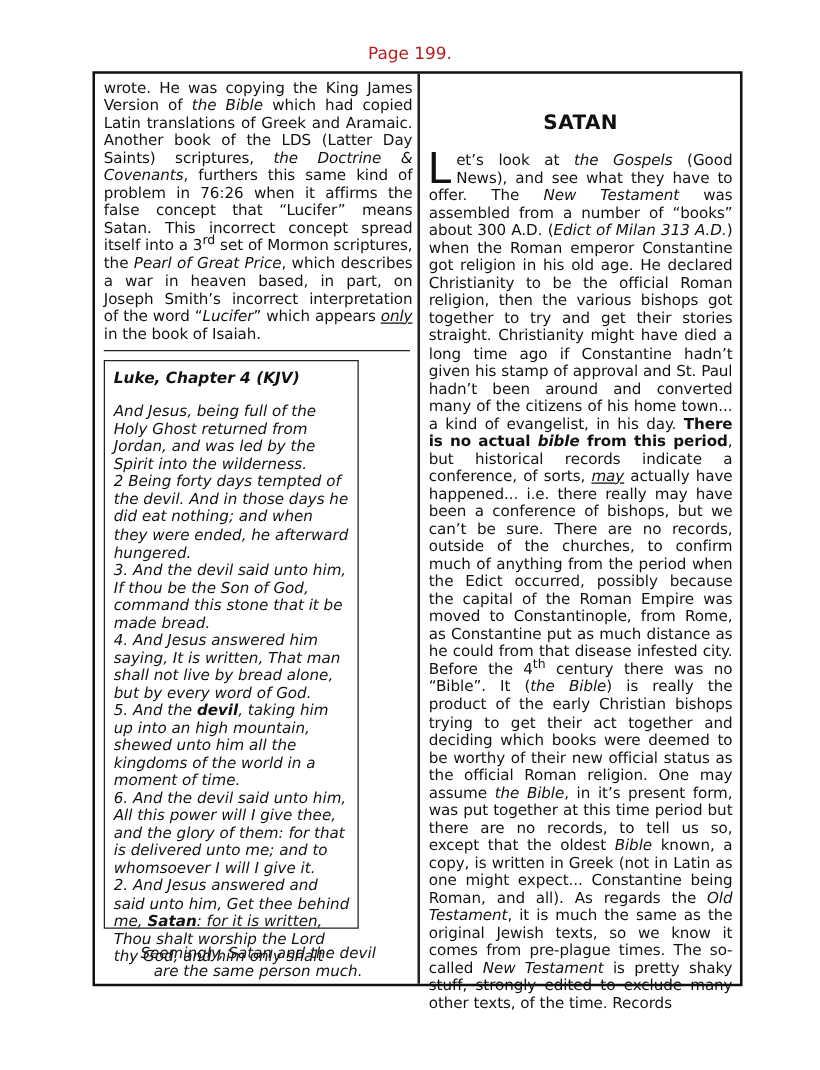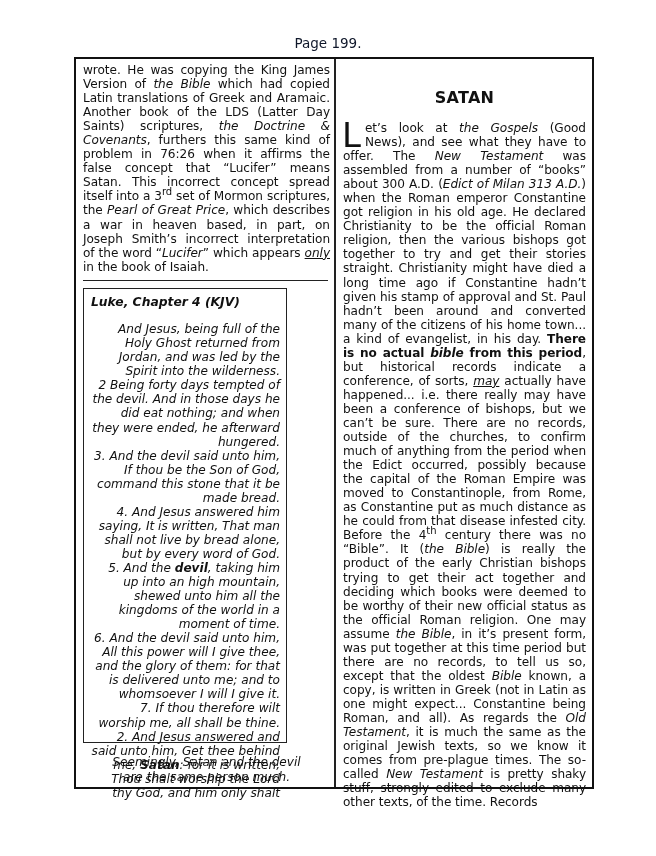--- a/index.html
+++ b/index.html
@@ -2,21 +2,21 @@
 <html><head>
 <meta charset="utf-8">
 <style>
   html, body { margin: 0; padding: 0; background: #ffffff; }
   body {
     width: 656px; height: 856px; position: relative; overflow: hidden;
     font-family: "DejaVu Sans", sans-serif; color: #111;
   }
   .page-title {
     position: absolute; top: 35px; left: 0; width: 656px;
-    text-align: center; font-size: 13.5px; color: #0f172a;
+    text-align: center; font-size: 13.5px; color: #b91c1c;
   }
   .frame {
     position: absolute; left: 74px; top: 57px; width: 516px; height: 728px;
     border: 2px solid #111; box-sizing: content-box;
   }
   .divider {
     position: absolute; left: 258px; top: 0; width: 1.5px; height: 100%; background: #222;
   }
   .col-left {
     position: absolute; left: 7px; top: 4px; width: 247px;
@@ -39,21 +39,21 @@
     margin-top: 7px; border: 1.5px solid #222; width: 204px; height: 455px;
     box-sizing: border-box; padding: 6px 6px 6px 7px;
   }
   .scripture-title {
     font-weight: bold; font-style: italic; font-size: 12.3px; margin: 0 0 13px 0;
   }
   .scripture-text {
     font-style: italic; font-size: 12.1px; line-height: 14.05px; margin: 0;
   }
   .scripture-text b { font-weight: bold; font-style: italic; }
-  .verse { display: block; text-align: right; }
+  .verse { display: block; }
   .caption {
     margin-top: 12px; text-align: center; font-style: italic; font-size: 12.1px; line-height: 14.5px;
   }
   .heading {
     text-align: center; font-weight: bold; font-size: 16px; margin: 25px 0 14px 0; letter-spacing: 0.3px;
   }
   .dropcap {
     float: left; font-size: 34px; line-height: 27px; margin: 1px 4px 0 -1px; font-weight: normal;
   }
 </style>
@@ -70,21 +70,20 @@
     <div class="hr"></div>
     <div class="scripture-box">
       <p class="scripture-title">Luke, Chapter 4 (KJV)</p>
       <p class="scripture-text">
           <span class="verse"><span>And Jesus, being full of the Holy Ghost returned from Jordan, and was led by the Spirit into the wilderness.</span></span>
           <span class="verse"><span>2  Being forty days tempted of the devil.  And in those days he did eat nothing;  and when they were ended, he afterward hungered.</span></span>
           <span class="verse"><span>3.  And the devil said unto him, If thou be the Son of God, command this stone that it be made bread.</span></span>
           <span class="verse"><span>4. And  Jesus  answered  him saying, It is written, That man shall not live by bread alone, but by every word of God.</span></span>
           <span class="verse"><span>5.  And the </span><b>devil</b><span>, taking him up into an high mountain, shewed unto him all the kingdoms of  the world in a moment of time.</span></span>
           <span class="verse"><span>6.  And the devil said unto him, All this power will I give thee, and the glory of them:  for that is delivered unto me;  and to whomsoever I will I give it.</span></span>
-          <span class="verse"><span>7.  If thou therefore wilt worship me, all shall be thine.</span></span>
           <span class="verse"><span>2.  And Jesus answered and said unto him, Get thee behind me, </span><b>Satan</b><span>:  for it is written, Thou shalt worship the Lord thy God, and him only shalt</span></span>
         </p>
     </div>
     <div class="caption">
       <div>Seemingly, Satan and the devil</div>
       <div>are the same person much.</div>
     </div>
   </div>
 
   <div class="col-right">

